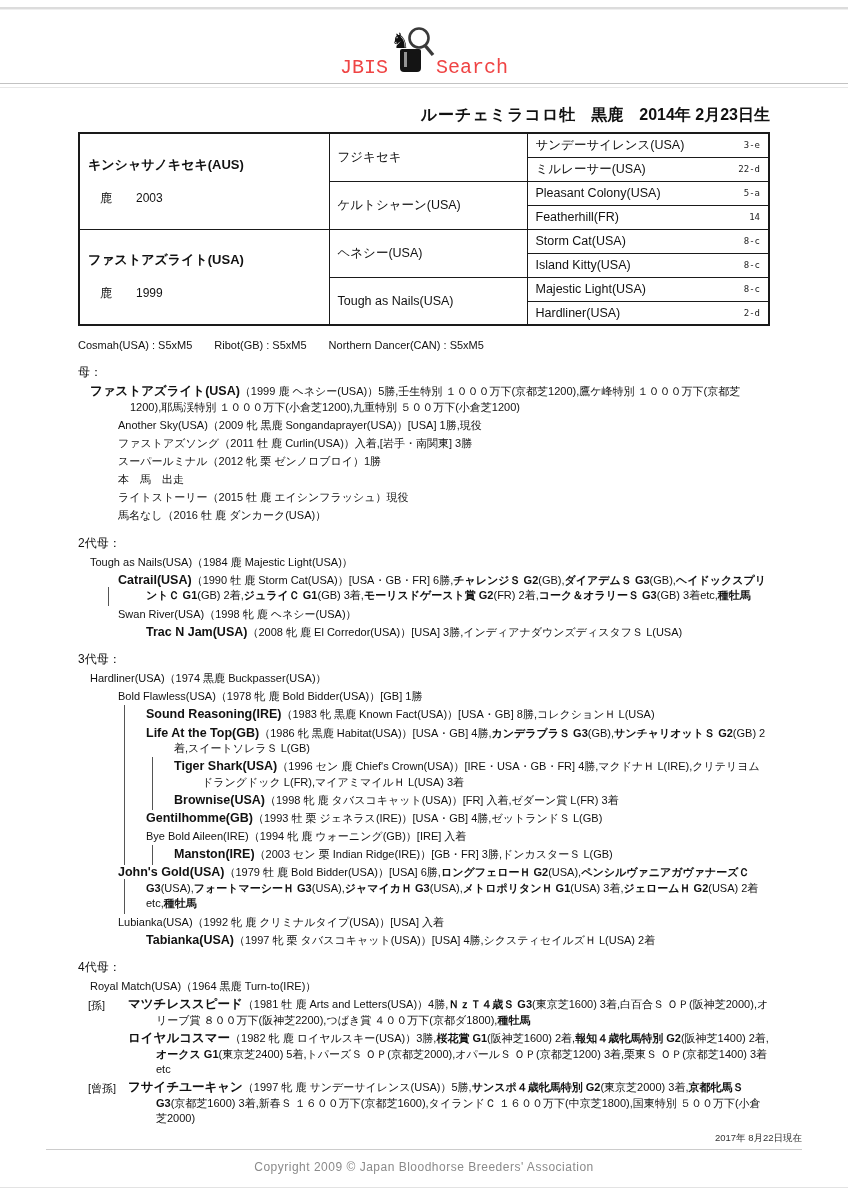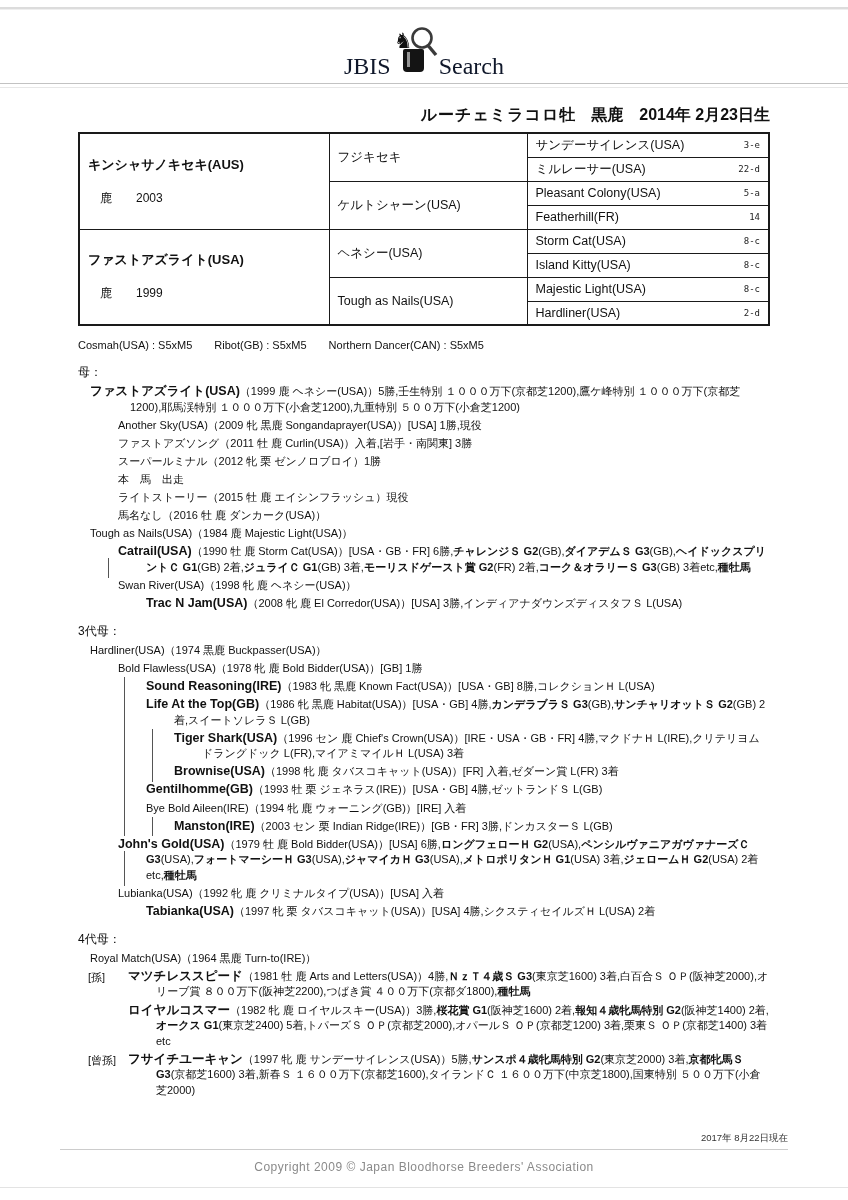--- a/index.html
+++ b/index.html
@@ -3,21 +3,21 @@
 <meta charset="utf-8">
 <style>
   html,body{margin:0;padding:0;}
   .page{width:848px;height:1200px;position:relative;background:#fff;overflow:hidden;
         font-family:"Liberation Sans","DejaVu Sans",sans-serif;color:#111;box-sizing:border-box;}
   .scan-top{position:absolute;top:7px;left:0;right:0;height:2px;background:#dcdcdc;border-bottom:1px solid #efefef;}
   .scan-bottom{position:absolute;bottom:12px;left:0;right:0;height:1px;background:#e3e3e3;}
 
   
   .logo-row{display:flex;justify-content:center;align-items:flex-end;padding-top:32px;height:78px;box-sizing:border-box;}
-  .logo-text{font-family:Liberation Serif, serif;font-size:24px;color:#0f172a;line-height:1;}
+  .logo-text{font-family:Liberation Mono, monospace;font-size:20px;color:#ef4444;line-height:1;}
   .logo-icon{margin:0 1px;}
   .header-rule{height:3px;border-top:1px solid #c2c2c2;border-bottom:1px solid #e7e7e7;margin-top:5px;}
 
   .content{padding:0 78px;}
   .title-row{display:flex;justify-content:flex-end;align-items:baseline;margin:17px 0 6px;}
   .horse-title{font-size:16px;font-weight:700;letter-spacing:1px;}
   .sex-info{font-size:16px;font-weight:700;}
 
   
   table.ped{width:100%;border-collapse:collapse;border:2px solid #1a1a1a;table-layout:fixed;}
@@ -42,21 +42,21 @@
   .l3{padding-left:124px;text-indent:-28px;}
   .lab-row{padding-left:78px;text-indent:-28px;}
   .seg.nm{font-weight:700;font-size:12.5px;}
   .seg.bd{font-weight:700;}
   .lab{position:absolute;left:10px;top:1px;text-indent:0;font-size:11px;}
   .bar{position:absolute;top:-2px;bottom:-2px;width:1px;background:#555;}
   .bar.skip{top:14px;}
   .bar.p1{left:30px;}.bar.p2{left:46px;}.bar.p3{left:74px;}
 
   
-  .footer{position:absolute;left:0;right:0;bottom:26px;padding:0 60px;}
+  .footer{position:absolute;left:0;right:0;bottom:26px;padding:0 46px;}
   .footer-date{font-size:9.5px;text-align:right;color:#333;}
   .footer-rule{border-top:1px solid #ccc;margin:4px 0 0;}
   .copyright{font-size:12px;color:#8a8a8a;text-align:center;margin-top:10px;letter-spacing:0.5px;}
 </style>
 </head>
 <body>
 
 <div class="page">
   <div class="scan-top"></div>
 
@@ -174,20 +174,21 @@
           <div class="sec-h">母：</div>
           <div class="entry l0"><span class="seg nm">ファストアズライト(USA)</span><span class="seg">（1999 鹿 ヘネシー(USA)）5勝,壬生特別 １０００万下(京都芝1200),鷹ケ峰特別 １０００万下(京都芝1200),耶馬渓特別 １０００万下(小倉芝1200),九重特別 ５００万下(小倉芝1200)</span></div>
           <div class="entry l1"><span class="seg">Another Sky(USA)（2009 牝 黒鹿 Songandaprayer(USA)）[USA] 1勝,現役</span></div>
           <div class="entry l1"><span class="seg">ファストアズソング（2011 牡 鹿 Curlin(USA)）入着,[岩手・南関東] 3勝</span></div>
           <div class="entry l1"><span class="seg">スーパールミナル（2012 牝 栗 ゼンノロブロイ）1勝</span></div>
           <div class="entry l1"><span class="seg">本　馬　出走</span></div>
           <div class="entry l1"><span class="seg">ライトストーリー（2015 牡 鹿 エイシンフラッシュ）現役</span></div>
           <div class="entry l1"><span class="seg">馬名なし（2016 牡 鹿 ダンカーク(USA)）</span></div>
         </div>
         <div>
+          <div class="sec-h">2代母：</div>
           <div class="entry l0"><span class="seg">Tough as Nails(USA)（1984 鹿 Majestic Light(USA)）</span></div>
           <div class="entry l1"><i class="bar p1 skip"></i><span class="seg nm">Catrail(USA)</span><span class="seg">（1990 牡 鹿 Storm Cat(USA)）[USA・GB・FR] 6勝,</span><span class="seg bd">チャレンジＳ G2</span><span class="seg">(GB),</span><span class="seg bd">ダイアデムＳ G3</span><span class="seg">(GB),</span><span class="seg bd">ヘイドックスプリントＣ G1</span><span class="seg">(GB) 2着,</span><span class="seg bd">ジュライＣ G1</span><span class="seg">(GB) 3着,</span><span class="seg bd">モーリスドゲースト賞 G2</span><span class="seg">(FR) 2着,</span><span class="seg bd">コーク＆オラリーＳ G3</span><span class="seg">(GB) 3着etc,</span><span class="seg bd">種牡馬</span></div>
           <div class="entry l1"><span class="seg">Swan River(USA)（1998 牝 鹿 ヘネシー(USA)）</span></div>
           <div class="entry l2"><span class="seg nm">Trac N Jam(USA)</span><span class="seg">（2008 牝 鹿 El Corredor(USA)）[USA] 3勝,インディアナダウンズディスタフＳ L(USA)</span></div>
         </div>
         <div>
           <div class="sec-h">3代母：</div>
           <div class="entry l0"><span class="seg">Hardliner(USA)（1974 黒鹿 Buckpasser(USA)）</span></div>
           <div class="entry l1"><span class="seg">Bold Flawless(USA)（1978 牝 鹿 Bold Bidder(USA)）[GB] 1勝</span></div>
           <div class="entry l2"><i class="bar p2"></i><span class="seg nm">Sound Reasoning(IRE)</span><span class="seg">（1983 牝 黒鹿 Known Fact(USA)）[USA・GB] 8勝,コレクションＨ L(USA)</span></div>

